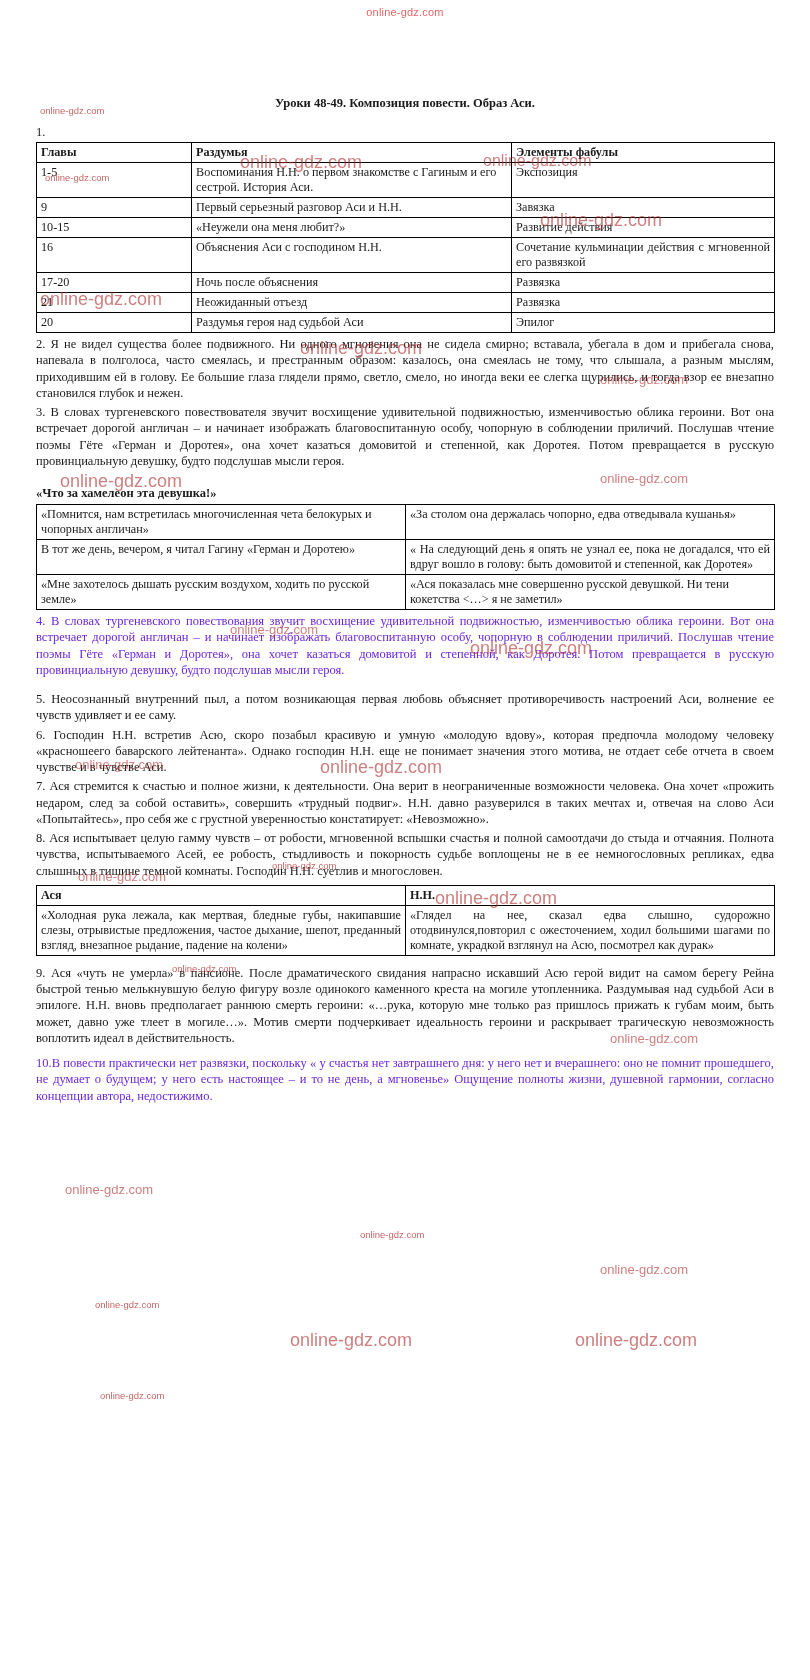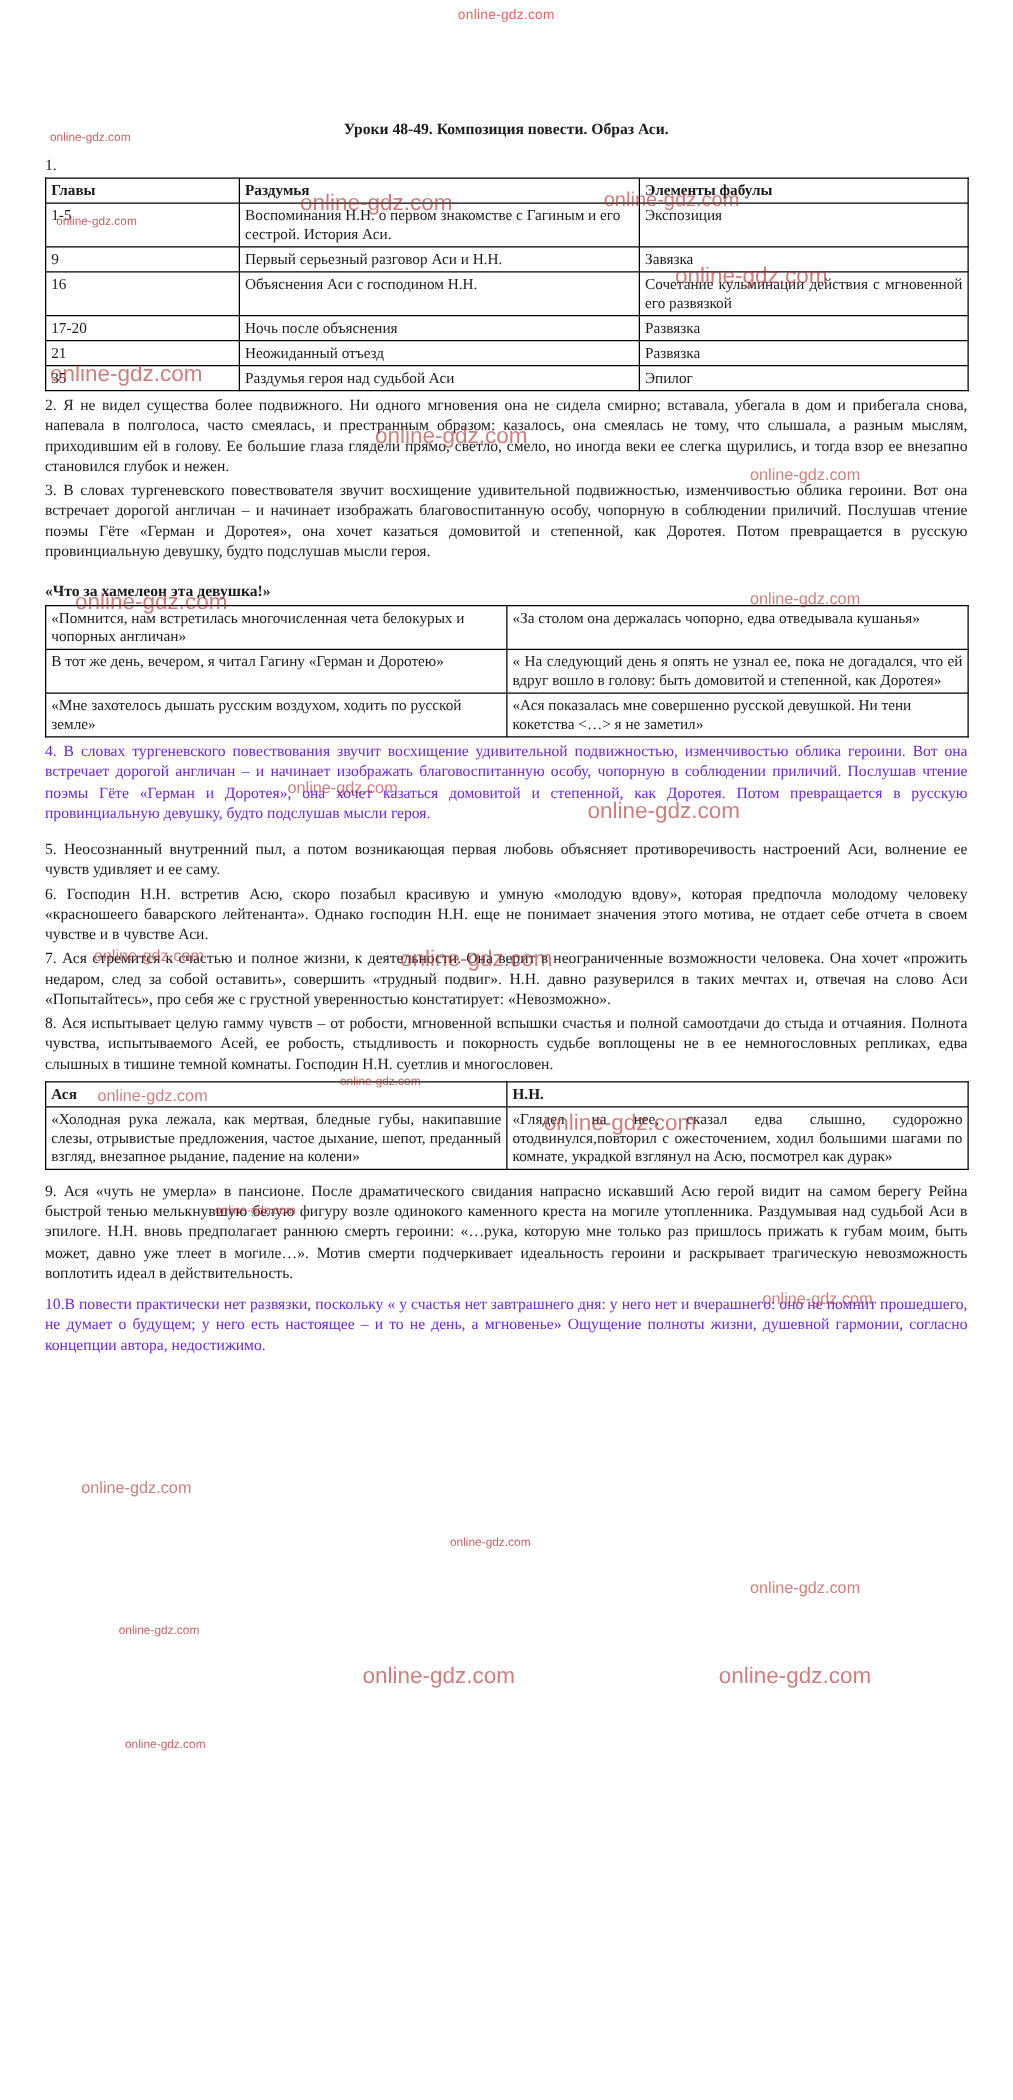--- a/index.html
+++ b/index.html
@@ -140,36 +140,41 @@
         <td>1-5</td>
         <td>Воспоминания Н.Н. о первом знакомстве с Гагиным и его сестрой. История Аси.</td>
         <td>Экспозиция</td>
       </tr>
       <tr>
         <td>9</td>
         <td>Первый серьезный разговор Аси и Н.Н.</td>
         <td>Завязка</td>
       </tr>
       <tr>
+        <td>10-15</td>
+        <td>«Неужели она меня любит?»</td>
+        <td>Развитие действия</td>
+      </tr>
+      <tr>
         <td>16</td>
         <td>Объяснения Аси с господином Н.Н.</td>
         <td style="text-align:justify">Сочетание кульминации действия с мгновенной его развязкой</td>
       </tr>
       <tr>
         <td>17-20</td>
         <td>Ночь после объяснения</td>
         <td>Развязка</td>
       </tr>
       <tr>
         <td>21</td>
         <td>Неожиданный отъезд</td>
         <td>Развязка</td>
       </tr>
       <tr>
-        <td>35</td>
+        <td>20</td>
         <td>Раздумья героя над судьбой Аси</td>
         <td>Эпилог</td>
       </tr>
     </tbody>
       </table>
 
     <p class="para">2.  Я не видел существа более подвижного. Ни одного мгновения она не сидела смирно; вставала, убегала в дом и прибегала снова, напевала в полголоса, часто смеялась, и престранным образом: казалось, она смеялась не тому, что слышала, а разным мыслям, приходившим ей в голову. Ее большие глаза глядели прямо, светло, смело, но иногда веки ее слегка щурились, и тогда взор ее внезапно становился глубок и нежен.</p>
     <p class="para">3. В словах тургеневского повествователя звучит восхищение удивительной подвижностью, изменчивостью облика героини. Вот она встречает дорогой англичан – и начинает изображать благовоспитанную особу, чопорную в соблюдении приличий. Послушав чтение поэмы Гёте «Герман и Доротея», она хочет казаться домовитой и степенной, как Доротея. Потом превращается в русскую провинциальную девушку, будто подслушав мысли героя.</p>
     <p class="q">«Что за хамелеон эта девушка!»</p>
 

